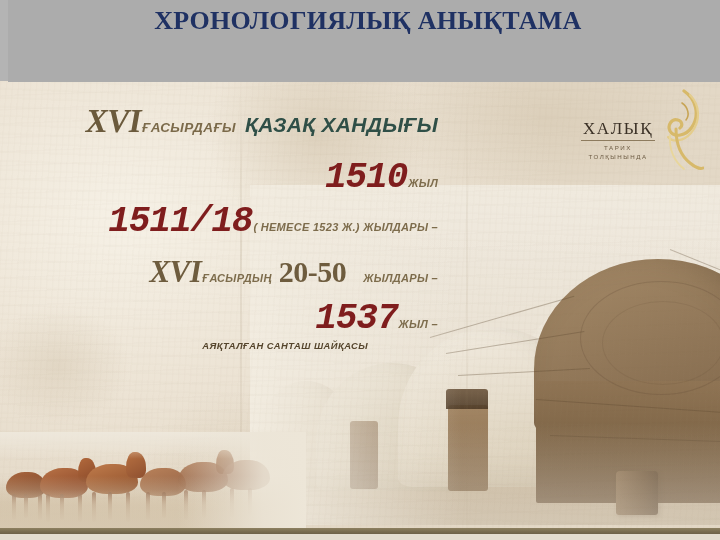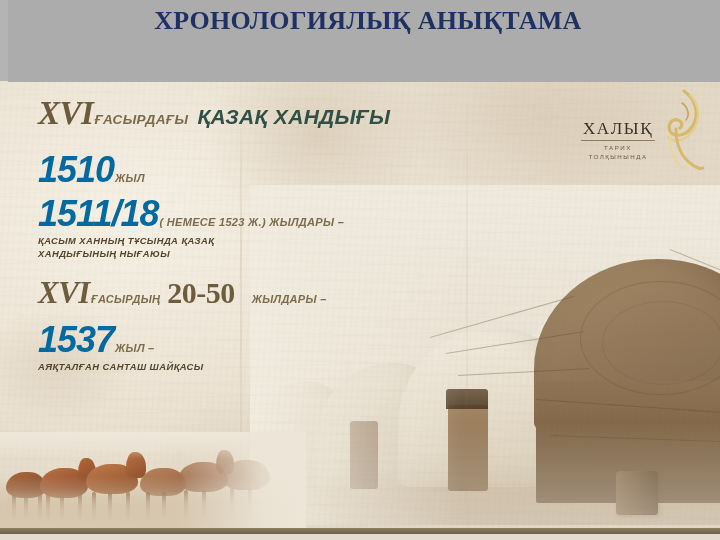--- a/index.html
+++ b/index.html
@@ -248,23 +248,24 @@
     bottom: 0;
     height: 6px;
     background: #e3ddd0;
     z-index: 6;
   }
 
   
   #text-col {
     position: absolute;
     left: 38px;
-    top: 14px;
+    top: 22px;
     width: 400px;
     z-index: 4;
+    text-align: right;
   }
 
   .head-line {
     white-space: nowrap;
     margin-bottom: 20px;
   }
   .head-roman {
     font-family: "Liberation Serif", serif;
     font-style: italic;
     font-weight: bold;
@@ -291,25 +292,25 @@
     margin-left: 9px;
   }
 
   .entry { margin-bottom: 8px; }
   .entry-head {
     white-space: nowrap;
     line-height: 1;
     margin-bottom: 2px;
   }
   .yr-big {
-    font-family: Liberation Sans, sans-serif;
+    font-family: Liberation Mono, monospace;
     font-style: italic;
     font-weight: bold;
     font-size: 36px;
-    color: #0369a1;
+    color: #7f1d1d;
     letter-spacing: -1px;
   }
   .yr-roman {
     font-family: "Liberation Serif", serif;
     font-style: italic;
     font-weight: bold;
     font-size: 31px;
     color: #6e5c3e;
     letter-spacing: -0.5px;
   }
@@ -499,24 +500,20 @@
       <div class="entry">
         <div class="entry-head">
           <span class="yr-big">1510</span><span class="yr-sm">ЖЫЛ</span>
         </div>
       </div>
 
       <div class="entry">
         <div class="entry-head">
           <span class="yr-big">1511/18</span><span class="yr-sm">( НЕМЕСЕ 1523 Ж.) ЖЫЛДАРЫ –</span>
         </div>
-        <div class="entry-desc">
-          <span>ҚАСЫМ ХАННЫҢ ТҰСЫНДА ҚАЗАҚ</span>
-          <span>ХАНДЫҒЫНЫҢ НЫҒАЮЫ</span>
-        </div>
       </div>
 
       <div class="entry" style="margin-top:16px;">
         <div class="entry-head">
           <span class="yr-roman">XVI</span><span class="yr-sm">ҒАСЫРДЫҢ</span><span class="yr-mid">20-50</span><span class="yr-sm spaced">ЖЫЛДАРЫ –</span>
         </div>
       </div>
 
       <div class="entry" style="margin-top:14px;">
         <div class="entry-head">

